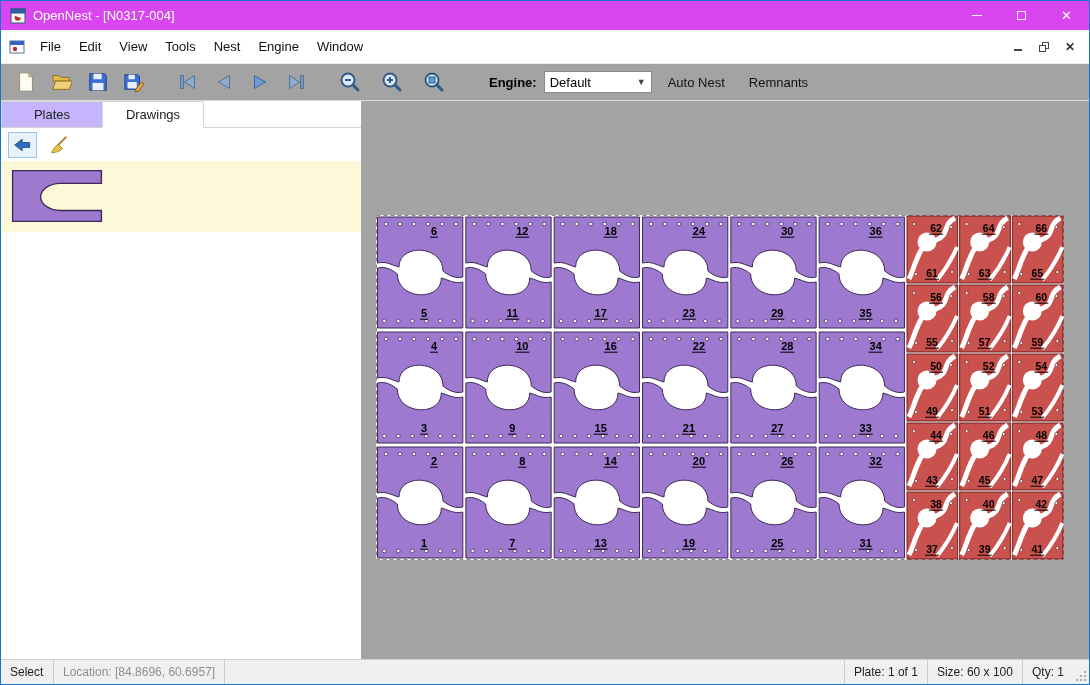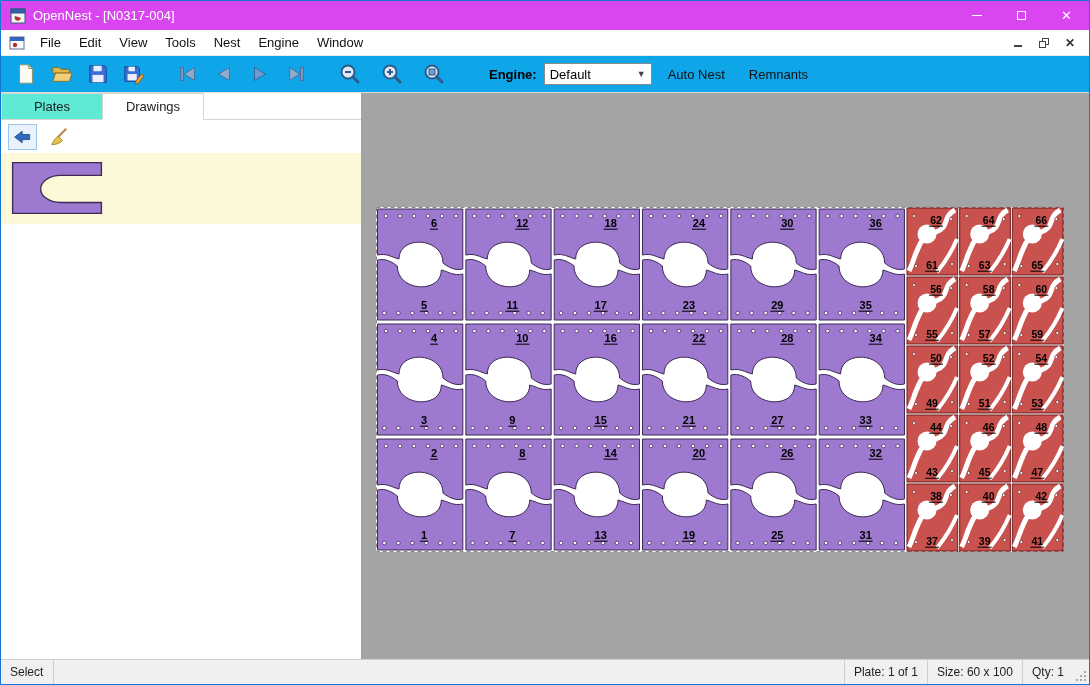--- a/index.html
+++ b/index.html
@@ -13,49 +13,49 @@
   .titlebar { height:29px; background:#d946ef; color:#fff; display:flex; align-items:center; flex:0 0 auto; }
   .titlebar .app-icon { margin:0 7px 0 9px; display:flex; }
   .titlebar .title { font-size:13px; }
   .titlebar .tb-spacer { flex:1; }
   .win-btn { width:45px; height:29px; display:flex; align-items:center; justify-content:center; }
   .win-btn .min-bar { width:10px; height:1px; background:#fff; }
   .win-btn .max-box { width:9px; height:9px; border:1px solid #fff; }
   .win-btn.close { font-size:13px; }
 
   
-  .menubar { height:26px; background:#fff; display:flex; align-items:center; border-bottom:1px solid #ececec; flex:0 0 auto;text-align:center; }
+  .menubar { height:34px; background:#fff; display:flex; align-items:center; border-bottom:1px solid #ececec; flex:0 0 auto;text-align:center; }
   .menubar .doc-icon { margin:0 6px 0 8px; display:flex; }
   .menu-item { font-size:13px; color:#111; padding:0 9px; line-height:25px; cursor:default; }
   .mdi-ctrls { margin-left:auto; display:flex; align-items:center; padding-right:6px; }
   .mdi-btn { width:26px; height:22px; display:flex; align-items:center; justify-content:center; color:#333; }
   .mdi-btn .dash { width:8px; height:2px; background:#444; margin-top:6px; }
   .mdi-btn .restore { position:relative; width:10px; height:10px; }
   .mdi-btn .restore i { position:absolute; width:7px; height:7px; border:1px solid #444; background:#fff; display:block; }
   .mdi-btn .restore i.b { left:0; bottom:0; }
   .mdi-btn .restore i.t { right:0; top:0; }
   .mdi-btn.x { font-size:12px; font-weight:bold; }
 
   
-  .toolbar { height:37px; background:#0ea5e9; display:flex; align-items:center; padding:0 10px; border-bottom:1px solid #dcdcdc; flex:0 0 auto; }
+  .toolbar { height:37px; background:#a3a3a3; display:flex; align-items:center; padding:0 10px; border-bottom:1px solid #dcdcdc; flex:0 0 auto; }
   .tb-btn { width:30px; height:30px; display:flex; align-items:center; justify-content:center; border-radius:2px; }
   .grp-gap { width:24px; }
   .sm-gap { width:6px; }
   .engine-label { font-size:13px; font-weight:bold; margin:0 7px 0 40px; }
   .combo { width:108px; height:22px; border:1px solid #8a8a8a; background:#fff; display:flex; align-items:center; font-size:13px; padding:0 5px; }
   .combo .caret { margin-left:auto; font-size:9px; color:#444; }
   .txt-btn { font-size:13px; color:#111; padding:4px 8px; margin-left:8px; border-radius:2px; }
 
   
   .content { flex:1; display:flex; min-height:0; }
 
   
   .sidebar { width:360px; background:#fff; display:flex; flex-direction:column; }
   .tabstrip { height:27px; display:flex; border-bottom:1px solid #d4d4d4; background:#fff; }
-  .tab { width:102px; text-align:center; font-size:13px; line-height:26px; background:#5eead4;
+  .tab { width:102px; text-align:center; font-size:13px; line-height:26px; background:#c4b5fd;
          border:1px solid #d4d4d4; border-bottom:none; margin-right:-1px; color:#222; }
   .tab.active { background:#fff; margin-bottom:-1px; border-bottom:1px solid #fff; }
   .side-tools { height:33px; display:flex; align-items:center; gap:7px; padding:0 7px; }
   .icon-btn { width:29px; height:26px; display:flex; align-items:center; justify-content:center; border:1px solid transparent; }
   .icon-btn.boxed { border-color:#9cc3ec; background:#e7f2fb; }
   .drawings-list { flex:1; overflow:hidden; }
   .drawing-item { display:flex; background:#fcf8d8; padding:6px 2px 7px 2px; }
   .thumb { width:108px; display:flex; align-items:center; justify-content:center; flex:0 0 auto; }
   .d-info { padding-top:4px; }
   .d-title { font-size:13px; font-weight:bold; color:#101010; margin-bottom:4px; }
@@ -840,20 +840,21 @@
               <text x="26" y="62" text-anchor="middle" font-family="&quot;Liberation Sans&quot;, sans-serif" font-size="10.5" font-weight="bold" fill="#000">41</text>
               <line x1="19" y1="64.2" x2="33" y2="64.2" stroke="#000" stroke-width="1"></line>
             </g>
           </svg>
       </div>
     </div>
   </div>
 
   <div class="statusbar">
     <div class="sb-cell sb-mode">Select</div>
+    <div class="sb-cell sb-loc">Location: [84.8696, 60.6957]</div>
     <div class="sb-cell sb-spacer"></div>
     <div class="sb-cell">Plate: 1 of 1</div>
     <div class="sb-cell">Size: 60 x 100</div>
     <div class="sb-cell">Qty: 1</div>
     <div class="sb-grip">
       <svg width="12" height="12" viewBox="0 0 12 12">
         <circle cx="10" cy="10" r="1.1" fill="#9a9a9a"></circle>
           <circle cx="10" cy="6" r="1.1" fill="#9a9a9a"></circle>
         <circle cx="6" cy="10" r="1.1" fill="#9a9a9a"></circle>
           <circle cx="10" cy="2" r="1.1" fill="#9a9a9a"></circle>

